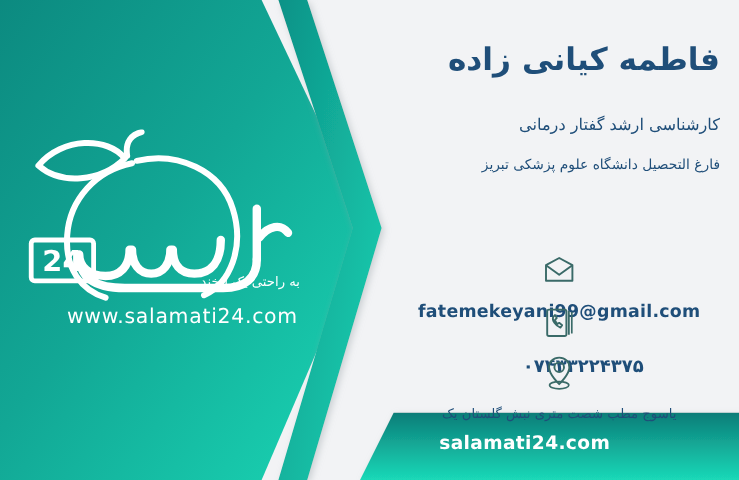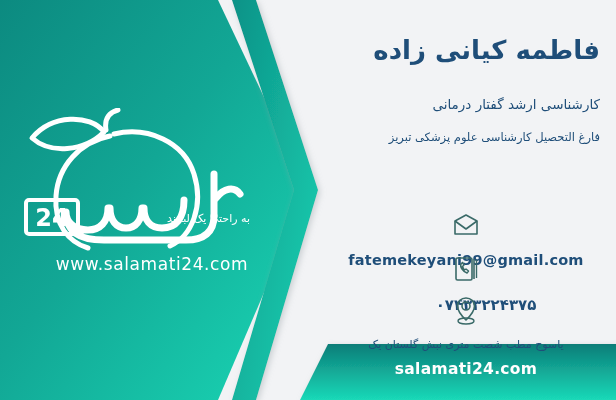--- a/index.html
+++ b/index.html
@@ -37,21 +37,21 @@
     left:14px;top:146px;
     width:240px;
     text-align:center;
     color:#ffffff;
     font-size:17px;
     letter-spacing:.6px;
     font-family:"DejaVu Sans","Liberation Sans",sans-serif;
   }
   .logo-tagline{
     position:absolute;
-    right:36px;top:104px;
+    right:36px;top:120px;
     color:#ffffff;
     font-size:11px;
     letter-spacing:1px;
     direction:rtl;
   }
 
   
   #content{
     position:absolute;
     left:316px;top:0;
@@ -128,21 +128,20 @@
   }
   #address-text{
     font-size:11px;
     direction:rtl;
     text-align:left;
   }
   #website-text{
     position:absolute;
     left:366px;top:360px;
     width:200px;
-    text-align:center;
     color:#ffffff;
     font-size:15.5px;
     font-weight:bold;
     letter-spacing:.3px;
     direction:ltr;
   }
 </style>
 </head>
 <body>
 
@@ -205,21 +204,21 @@
 
     <div class="logo-url">www.salamati24.com</div>
   </div>
 
   <div id="content">
 
     <div id="name">فاطمه کیانی زاده</div>
 
     <div id="job-title">کارشناسی ارشد گفتار درمانی</div>
 
-    <div id="education">فارغ التحصیل کارشناسی علوم پزشکی تبریز</div>
+    <div id="education">فارغ التحصیل دانشگاه علوم پزشکی تبریز</div>
 
     <div class="contact-row" id="row-email">
       <span class="c-icon">
         <svg width="26" height="22" viewBox="0 0 26 22">
           <path d="M2,7 L13,1 L24,7 L24,20 L2,20 Z" fill="none" stroke="#3a6a68" stroke-width="1.6" stroke-linejoin="round"></path>
           <path d="M2,7 L13,15 L24,7" fill="none" stroke="#3a6a68" stroke-width="1.6" stroke-linejoin="round"></path>
         </svg>
       </span>
       <span class="c-text" id="email-text">fatemekeyani99@gmail.com</span>
     </div>

